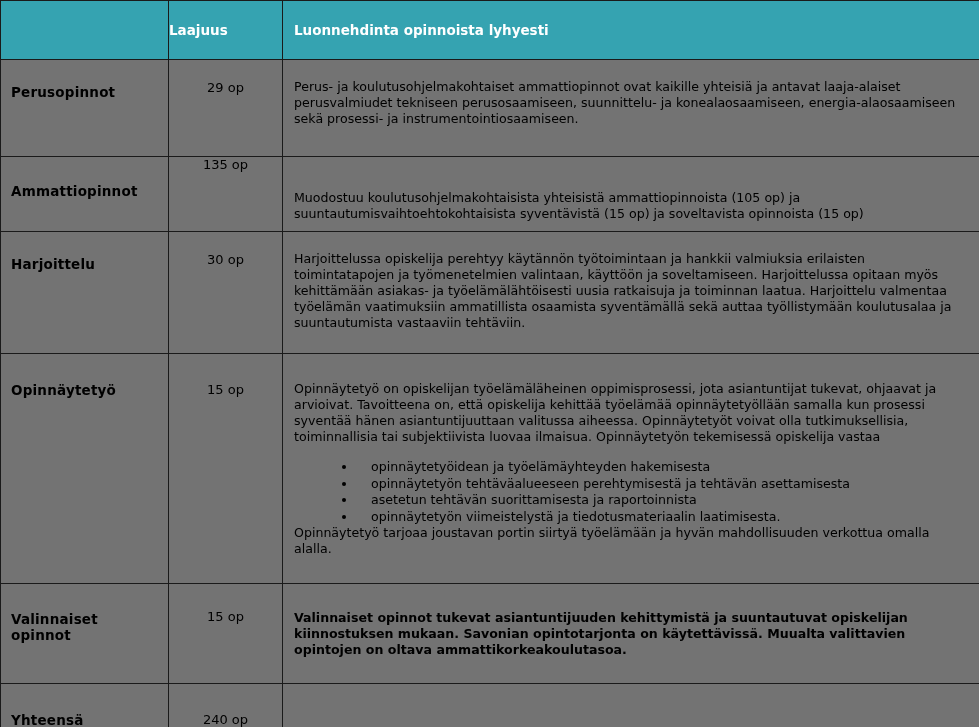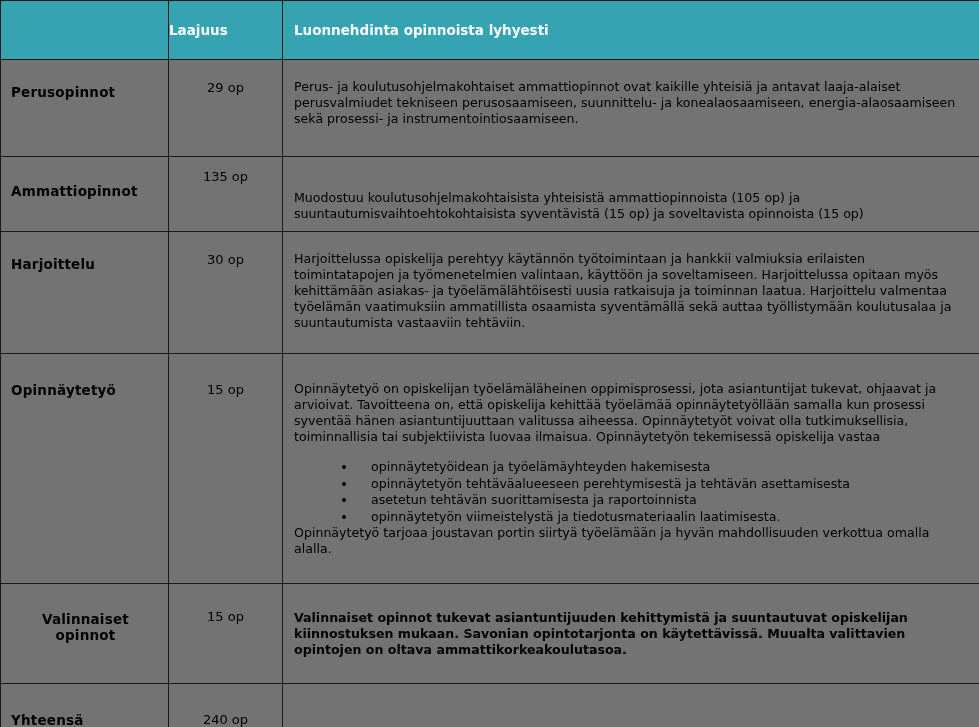--- a/index.html
+++ b/index.html
@@ -58,30 +58,30 @@
   }
   td.desc-cell {
     font-size: 12.6px;
     line-height: 16px;
     padding: 19px 14px 8px 11px;
     margin-top: 48px;
   }
 
   tr.r-perus      { height: 97px; }
   tr.r-ammatti    { height: 75px; }
-  tr.r-ammatti td.credits-cell { padding-top: 12px; }
+  tr.r-ammatti td.credits-cell { padding-top: 0; }
   tr.r-ammatti td.label-cell   { padding-top: 26px; }
   tr.r-ammatti td.desc-cell    { padding-top: 33px; }
   tr.r-harjoittelu { height: 122px; }
   tr.r-opinnayte   { height: 230px; }
   tr.r-opinnayte td.label-cell  { padding-top: 28px; }
   tr.r-opinnayte td.credits-cell{ padding-top: 28px; }
   tr.r-opinnayte td.desc-cell   { padding-top: 27px; }
   tr.r-valinnaiset { height: 100px; }
-  tr.r-valinnaiset td.label-cell  { padding-top: 27px; text-align: center; }
+  tr.r-valinnaiset td.label-cell  { padding-top: 27px; }
   tr.r-valinnaiset td.credits-cell{ padding-top: 25px; }
   tr.r-valinnaiset td.desc-cell   { padding-top: 26px; font-weight: bold; }
   tr.r-yhteensa { height: 70px; }
   tr.r-yhteensa td.label-cell   { padding-top: 28px; }
   tr.r-yhteensa td.credits-cell { padding-top: 28px; }
 
   ul.bullets {
     margin: 14px 0 0 0;
     padding-left: 63px;
     list-style-type: disc;

